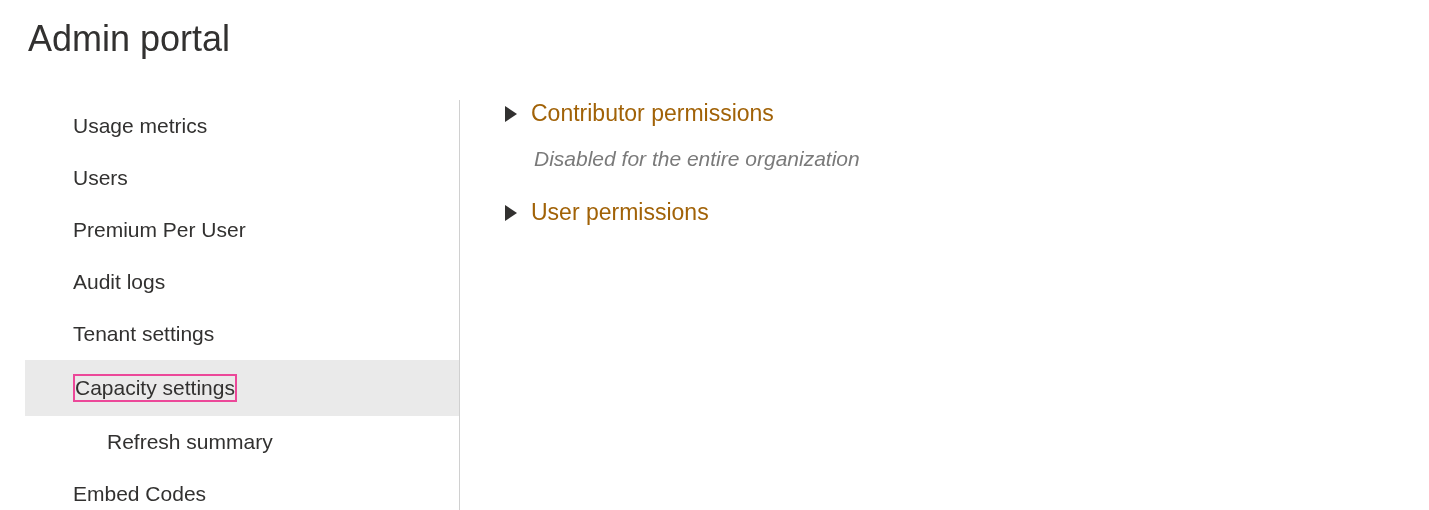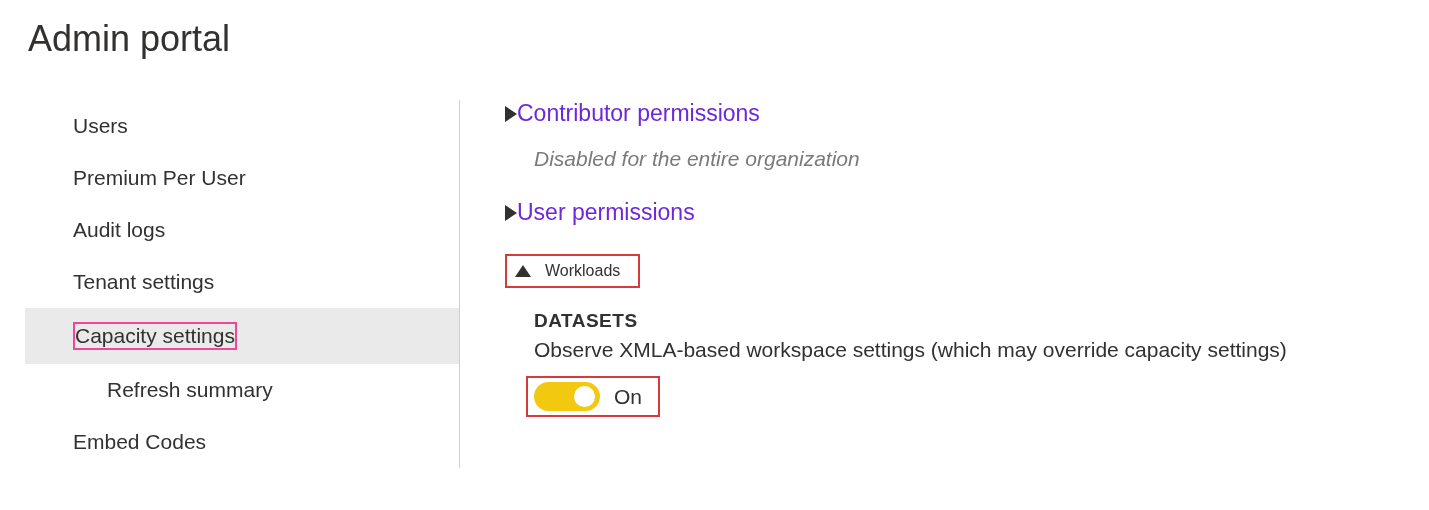--- a/index.html
+++ b/index.html
@@ -50,22 +50,23 @@
     .main {
       flex: 1;
       padding-left: 45px;
     }
     .section {
       margin-bottom: 28px;
     }
     .section-header {
       display: flex;
       align-items: center;
+      gap: 14px;
       font-size: 23px;
-      color: #6d28d9;
+      color: #a16207;
       cursor: pointer;
     }
     .section-sub {
       font-size: 21px;
       font-style: italic;
       color: #7a7a7a;
       margin-left: 29px;
       margin-top: 20px;
     }
     .tri-right {
@@ -138,20 +139,21 @@
     }
   </style>
 </head>
 <body>
 
 <h1 class="page-title">Admin portal</h1>
 
 <div class="content-wrap">
 
   <nav class="sidebar">
+    <div class="sidebar-item">Usage metrics</div>
     <div class="sidebar-item">Users</div>
     <div class="sidebar-item">Premium Per User</div>
     <div class="sidebar-item">Audit logs</div>
     <div class="sidebar-item">Tenant settings</div>
     <div class="sidebar-item selected">
       <span class="highlight-box">
         <span>Capacity settings</span>
       </span>
     </div>
     <div class="sidebar-item sub">Refresh summary</div>
@@ -168,33 +170,15 @@
       <div class="section-sub">Disabled for the entire organization</div>
     </div>
 
     <div class="section">
       <div class="section-header">
         <span class="tri-right"></span>
         <span>User permissions</span>
       </div>
     </div>
 
-    <div class="section">
-      <div class="workloads-box">
-        <span class="tri-up"></span>
-        <span>Workloads</span>
-      </div>
-
-      <div class="datasets-block">
-        <div class="datasets-title">DATASETS</div>
-        <div class="datasets-desc">Observe XMLA-based workspace settings (which may override capacity settings)</div>
-
-        <div class="toggle-row">
-          <div class="toggle">
-            <div class="toggle-knob"></div>
-          </div>
-          <span class="toggle-label">On</span>
-        </div>
-      </div>
-    </div>
 
   </main>
 </div>
 
 </body></html>

